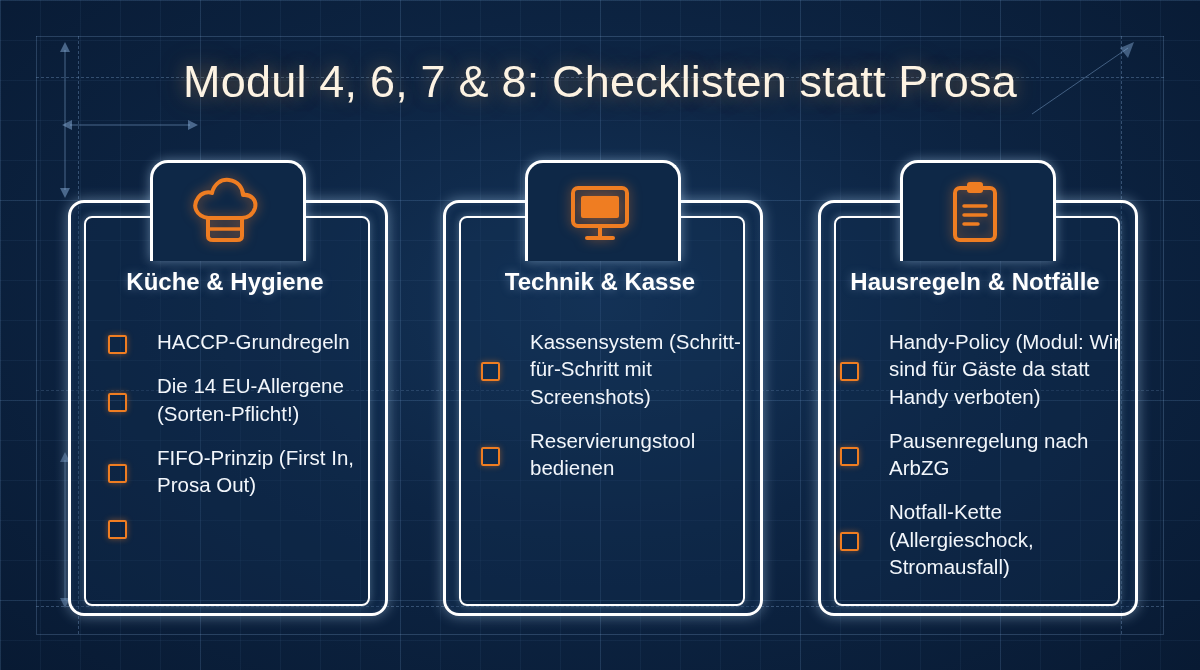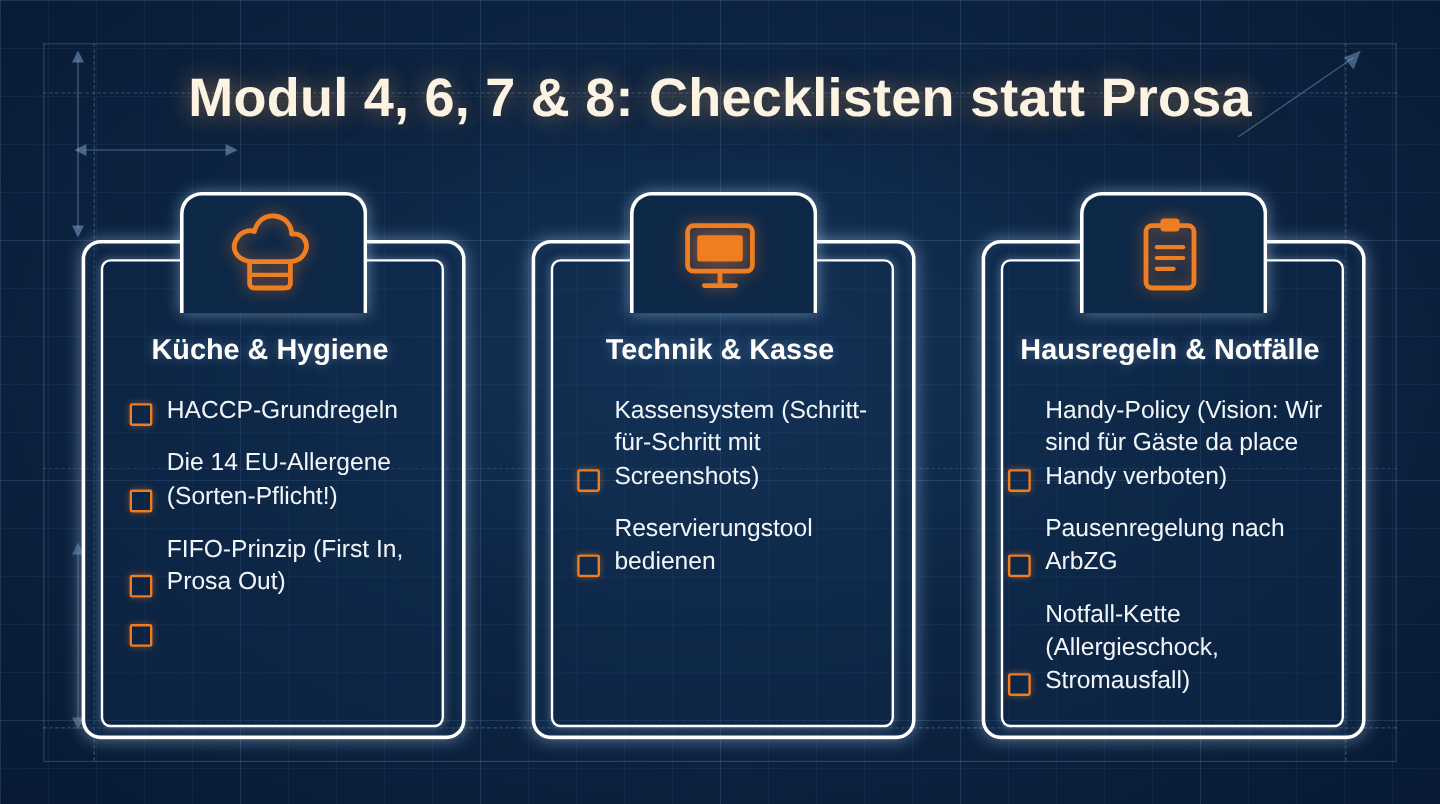--- a/index.html
+++ b/index.html
@@ -61,21 +61,21 @@
     position: absolute;
     pointer-events: none;
   }
   .title {
     position: absolute;
     top: 56px;
     left: 0;
     width: 1200px;
     text-align: center;
     font-size: 45px;
-    font-weight: bold;
+    font-weight: normal;
     color: #fdf3e3;
     letter-spacing: 0.2px;
     text-shadow: 0 0 18px rgba(255,180,90,0.35), 0 0 42px rgba(255,150,60,0.20);
   }
   .cards {
     position: absolute;
     top: 160px;
     left: 60px;
     width: 1080px;
     display: flex;
@@ -128,40 +128,41 @@
     width: 330px;
     text-align: center;
     z-index: 3;
   }
   .icon-wrap svg {
     filter: drop-shadow(0 0 6px rgba(255,130,40,0.55));
   }
   .card-title {
     position: absolute;
     left: 0;
-    top: 118px;
+    top: 108px;
     width: 330px;
     text-align: center;
     font-size: 24px;
     font-weight: bold;
     color: #ffffff;
     z-index: 3;
     text-shadow: 0 0 10px rgba(180,215,255,0.35);
   }
   .items {
     position: absolute;
     left: 48px;
     top: 168px;
     width: 268px;
     z-index: 3;
   }
   .item {
     display: flex;
-    align-items: flex-end;
+    align-items: center;
     margin-bottom: 17px;
+    gap: 18px;
   }
   .checkbox {
     flex: 0 0 auto;
     width: 15px;
     height: 15px;
     border: 2px solid #ef7d22;
     border-radius: 2px;
     margin-top: 5px;
     margin-right: 12px;
     box-shadow: 0 0 6px rgba(239,125,34,0.45);
@@ -283,21 +284,21 @@
           <rect x="29" y="8" width="16" height="11" rx="3" fill="#ef7d22"></rect>
           <line x1="26" y1="32" x2="48" y2="32" stroke="#ef7d22" stroke-width="3.5" stroke-linecap="round"></line>
           <line x1="26" y1="41" x2="48" y2="41" stroke="#ef7d22" stroke-width="3.5" stroke-linecap="round"></line>
           <line x1="26" y1="50" x2="40" y2="50" stroke="#ef7d22" stroke-width="3.5" stroke-linecap="round"></line>
         </svg>
       </div>
       <div class="card-title">Hausregeln &amp; Notfälle</div>
       <div class="items">
         <div class="item">
           <div class="checkbox"></div>
-          <div class="item-text">Handy-Policy (Vision: Wir sind für Gäste da place Handy verboten)</div>
+          <div class="item-text">Handy-Policy (Modul: Wir sind für Gäste da statt Handy verboten)</div>
         </div>
         <div class="item">
           <div class="checkbox"></div>
           <div class="item-text">Pausenregelung nach ArbZG</div>
         </div>
         <div class="item">
           <div class="checkbox"></div>
           <div class="item-text">Notfall-Kette (Allergieschock, Stromausfall)</div>
         </div>
       </div>

